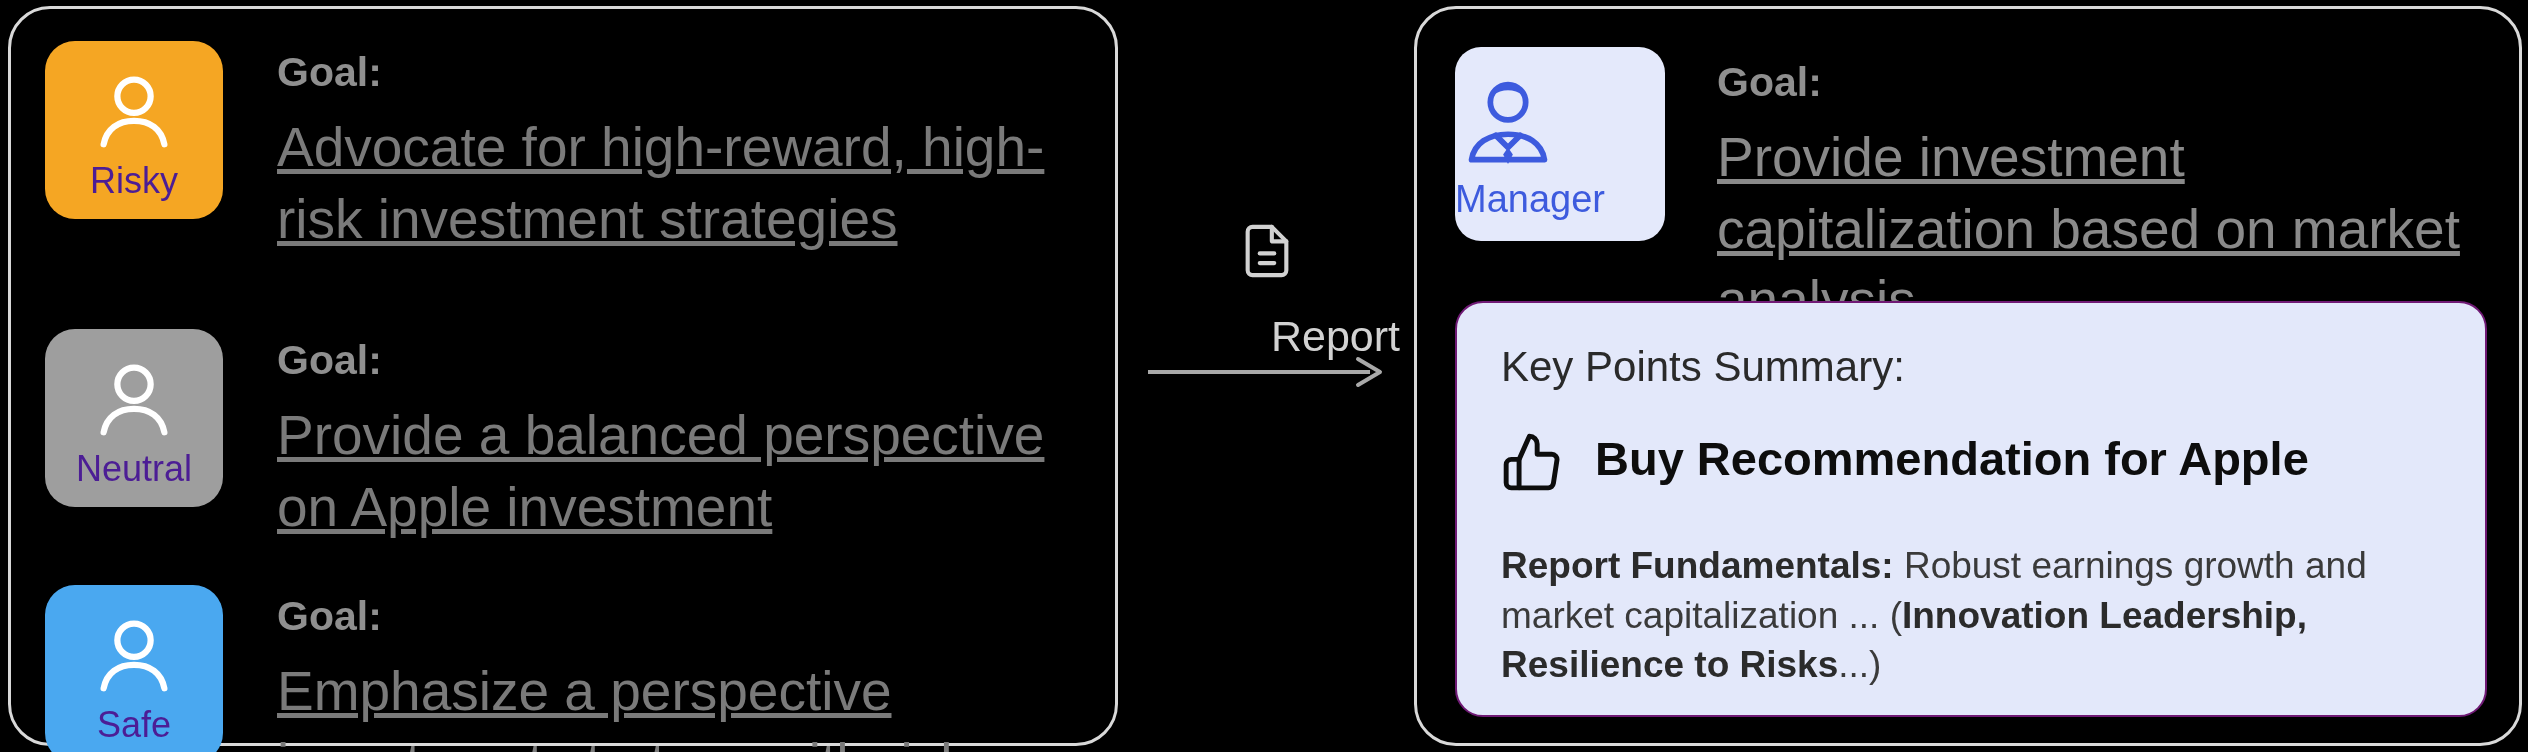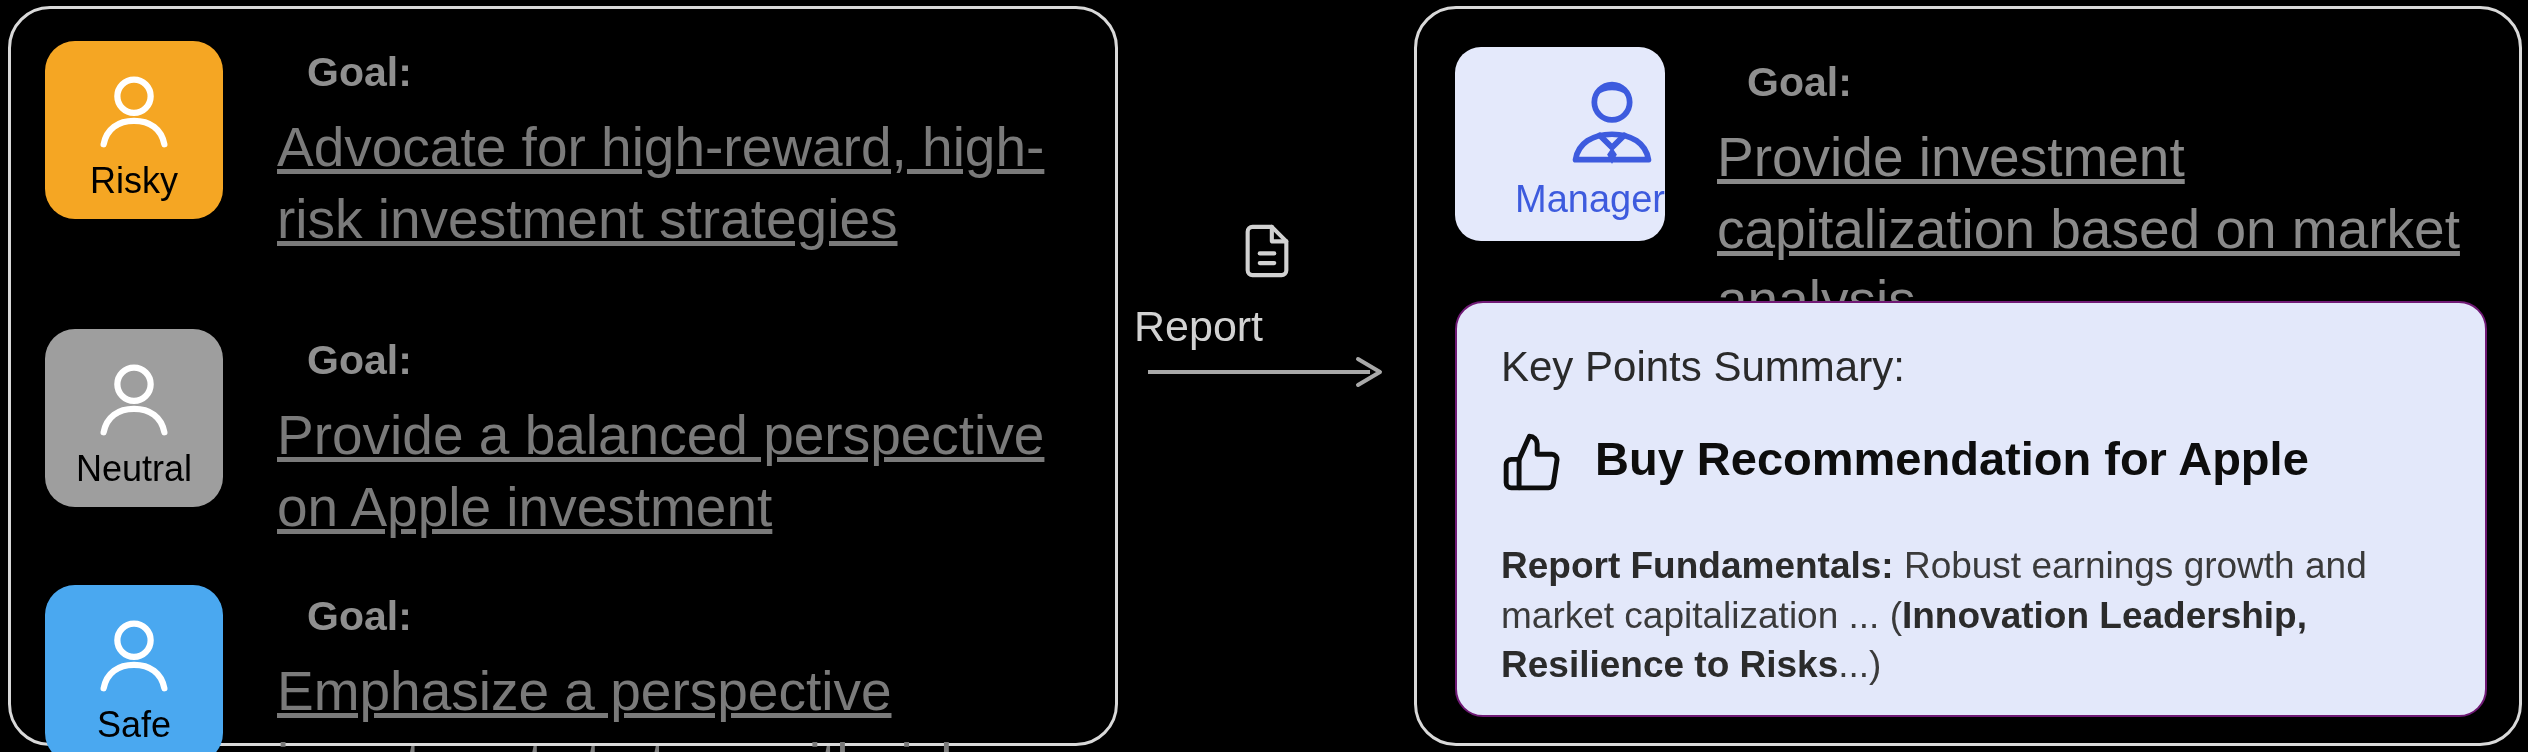--- a/index.html
+++ b/index.html
@@ -14,36 +14,36 @@
 
   
   .agents { padding:32px 36px 0 34px; display:flex; flex-direction:column; }
   .agent-row { display:flex; gap:54px; }
   .agent-row.r1 { margin-bottom:74px; }
   .agent-row.r2 { margin-bottom:42px; }
   .badge { width:178px; height:178px; border-radius:30px; flex:none;
            display:flex; flex-direction:column; align-items:center; justify-content:center;
            color:#fff; padding-top:6px; }
   .badge svg { width:94px; height:94px; display:block; }
-  .badge-label { font-size:36px; color:#000000; margin-top:2px; }
+  .badge-label { font-size:36px; color:#4c1d95; margin-top:2px; }
   .goal-block { padding-top:8px; }
-  .goal-label { font-size:41px; font-weight:bold; color:#8f8f8f; margin-bottom:16px;margin-left:30px; }
+  .goal-label { font-size:41px; font-weight:bold; color:#8f8f8f; margin-bottom:16px; }
   .goal-text  { font-size:55px; color:#7a7a7a; line-height:1.3; max-width:790px;text-decoration:underline; }
 
   
   .connector { position:absolute; left:1134px; top:0; width:266px; height:752px; }
   .doc-icon { position:absolute; left:50%; transform:translateX(-50%); top:222px; width:58px; height:66px; }
-  .report-label { position:absolute; top:302px; width:100%; text-align:left;
+  .report-label { position:absolute; top:312px; width:100%; text-align:right;
                   font-size:43px; color:#d2d2d2; }
   .arrow { position:absolute; top:352px; left:10px; }
 
   
   .manager-badge { position:absolute; left:38px; top:38px; width:210px; height:194px;
                    background:#e4e9fb; border-radius:26px;
-                   display:flex; flex-direction:column; align-items:flex-end; justify-content:center; }
+                   display:flex; flex-direction:column; align-items:flex-start; justify-content:center; }
   .manager-badge svg { width:106px; height:106px; display:block; }
   .manager-label { color:#3d5bde; font-size:38px; margin-top:4px; }
   .manager-goal { position:absolute; left:300px; top:50px; }
   .manager-goal .goal-text { max-width:760px; color:#8a8a8a; }
 
   .summary-card { position:absolute; left:38px; top:292px; width:1032px; height:416px;
                   background:#e3e8fa; border:2px solid #701a75; border-radius:28px;
                   padding:40px 44px; }
   .summary-title { font-size:42px; color:#2a2a2a; }
   .headline { display:flex; align-items:flex-start; gap:32px; margin-top:40px; }

